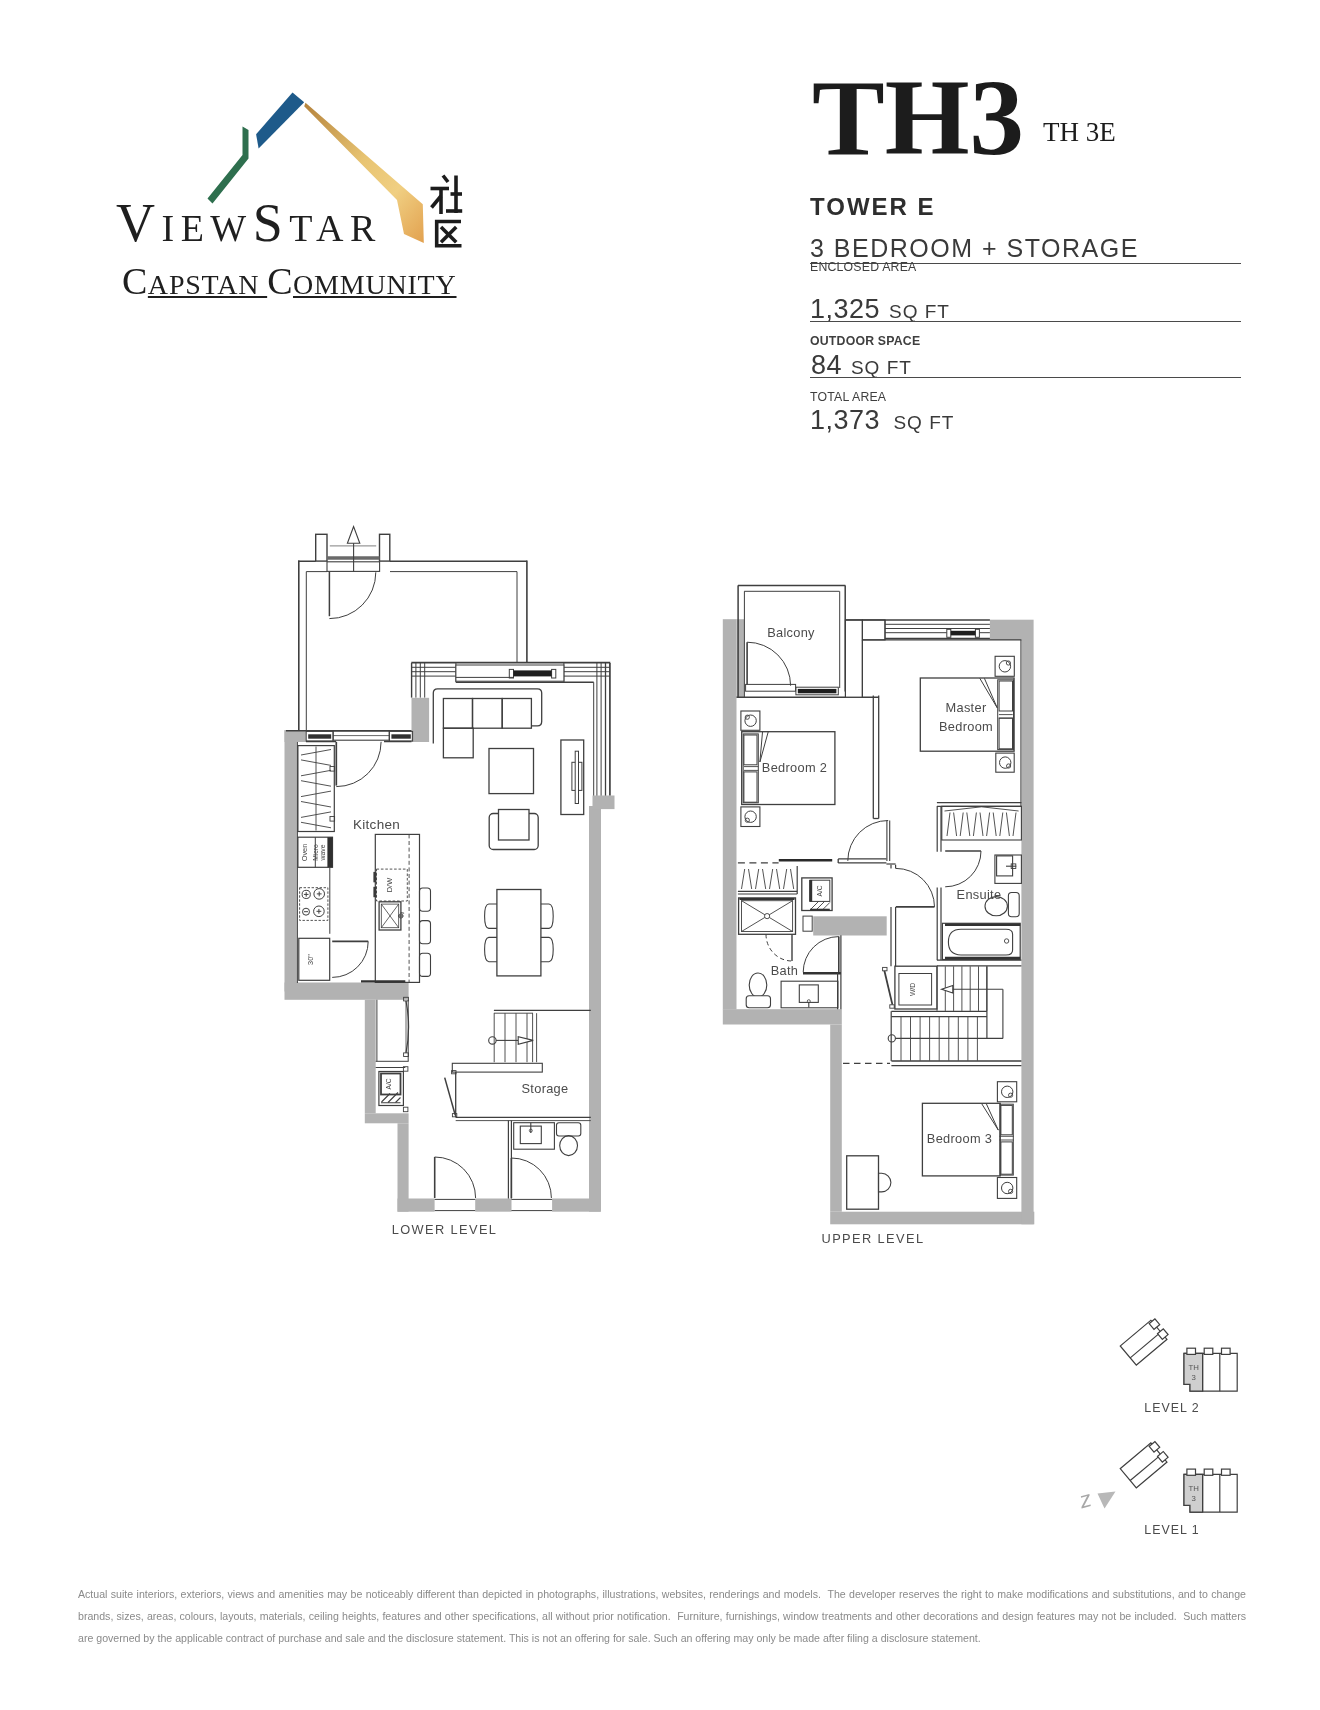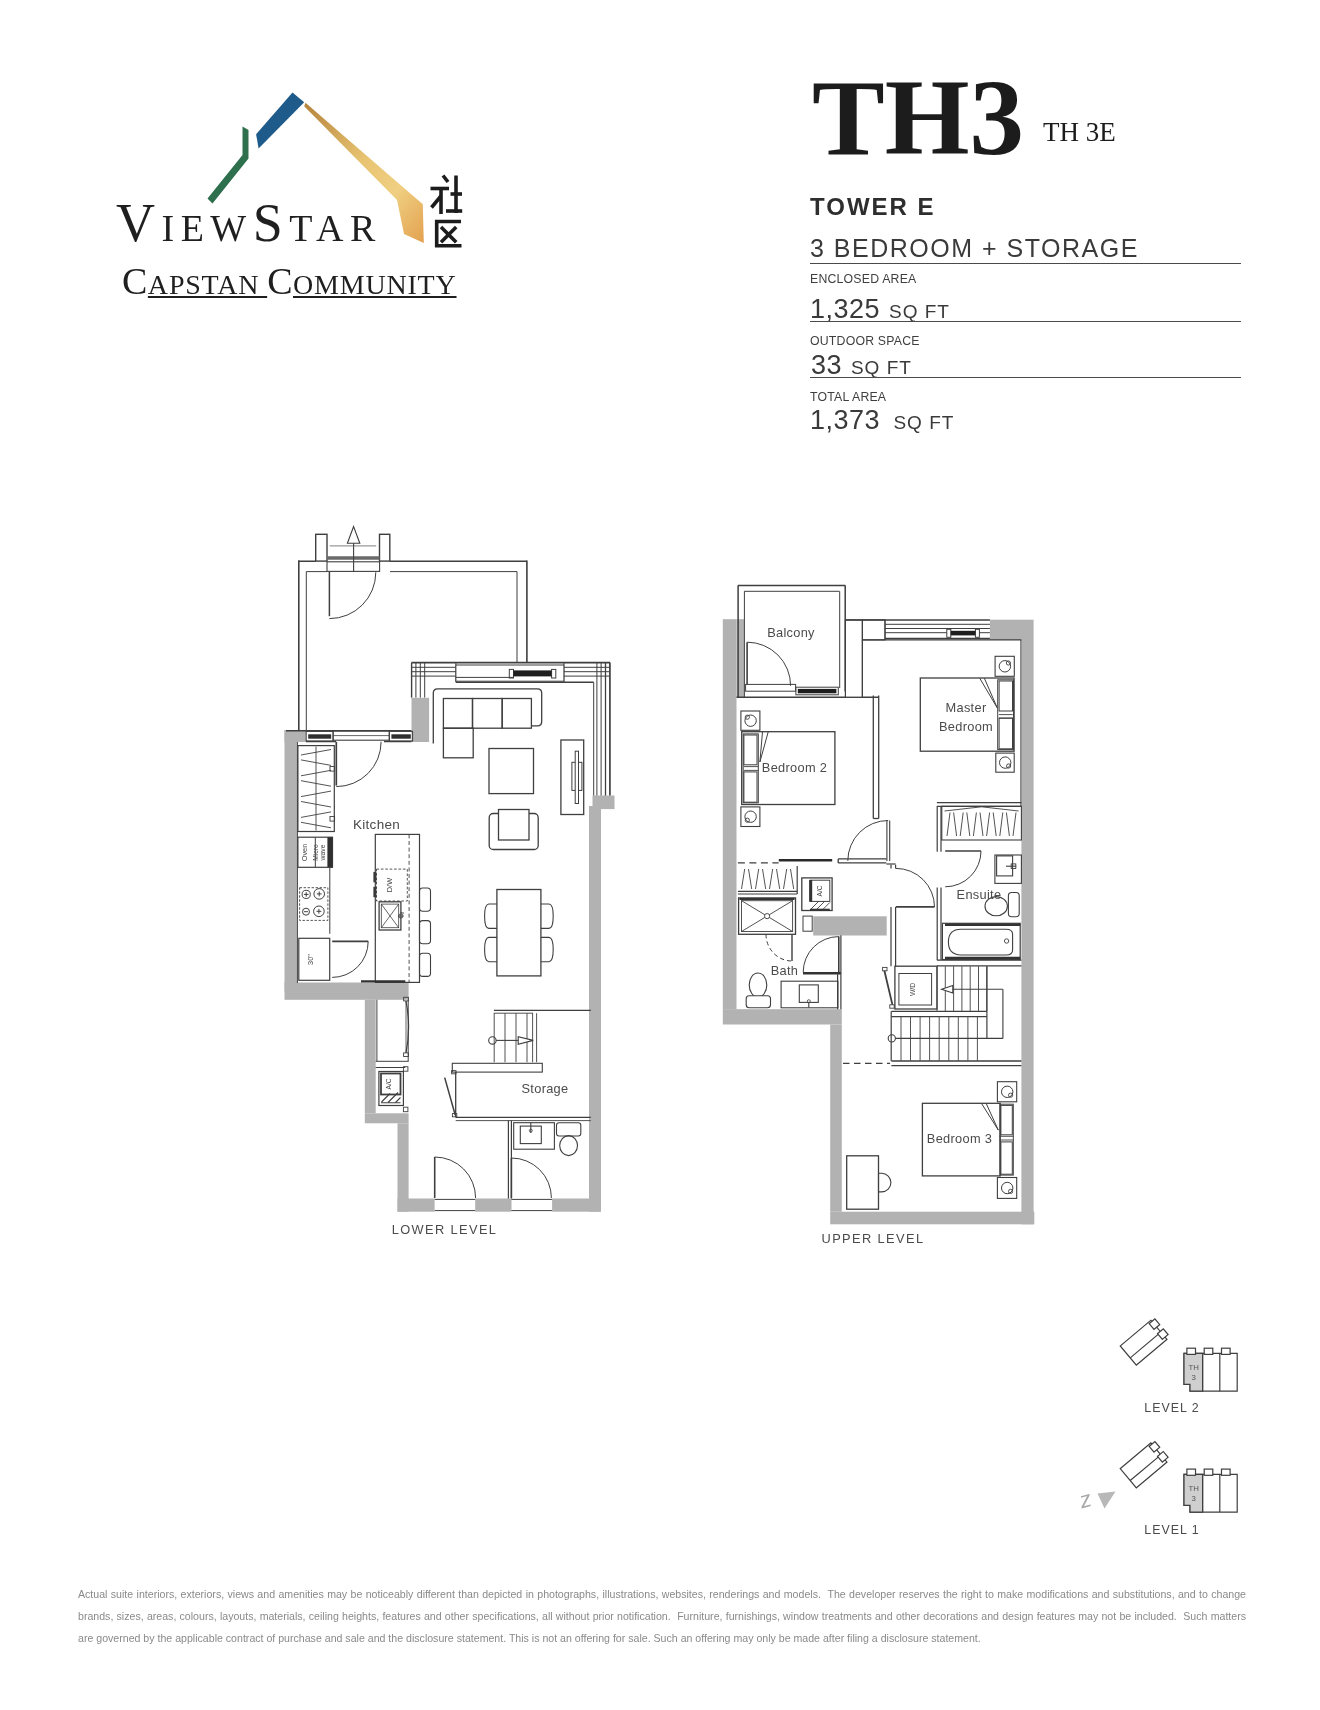--- a/index.html
+++ b/index.html
@@ -30,29 +30,29 @@
 <div class="abs ser t-th3">TH3</div>
 
 <div class="abs ser t-th3e">TH 3E</div>
 
 <div class="abs t-tower">TOWER E</div>
 
 <div class="abs t-bed">3 BEDROOM + STORAGE</div>
 
 <div class="abs rule" style="top:263px;"></div>
 
-<div class="abs lab" style="top:272px;">ENCLOSED AREA</div>
+<div class="abs lab" style="top:260px;">ENCLOSED AREA</div>
 
 <div class="abs" style="left:810px;top:294px;text-align:center;"><span class="big">1,325</span>&nbsp;&nbsp;<span class="sqft">SQ FT</span></div>
 
 <div class="abs rule" style="top:321px;"></div>
 
-<div class="abs lab" style="top:334px;">OUTDOOR SPACE</div>
-
-<div class="abs" style="left:811px;top:350px;"><span class="big">33</span>&nbsp;&nbsp;<span class="sqft">SQ FT</span></div>
+<div class="abs lab" style="top:334px;font-weight:bold;">OUTDOOR SPACE</div>
+
+<div class="abs" style="left:811px;top:350px;"><span class="big">84</span>&nbsp;&nbsp;<span class="sqft">SQ FT</span></div>
 
 <div class="abs rule" style="top:377px;"></div>
 
 <div class="abs lab" style="top:390px;">TOTAL AREA</div>
 
 <div class="abs" style="left:810px;top:405px;text-align:right;"><span class="big">1,373</span>&nbsp;&nbsp;&nbsp;<span class="sqft">SQ FT</span></div>
 
 <div class="abs disc">
       <div style="text-align:justify;text-align-last:justify;">Actual suite interiors, exteriors, views and amenities may be noticeably different than depicted in photographs, illustrations, websites, renderings and models.&nbsp; The developer reserves the right to make modifications and substitutions, and to change</div>
       <div style="text-align:justify;text-align-last:justify;">brands, sizes, areas, colours, layouts, materials, ceiling heights, features and other specifications, all without prior notification.&nbsp; Furniture, furnishings, window treatments and other decorations and design features may not be included.&nbsp; Such matters</div>

